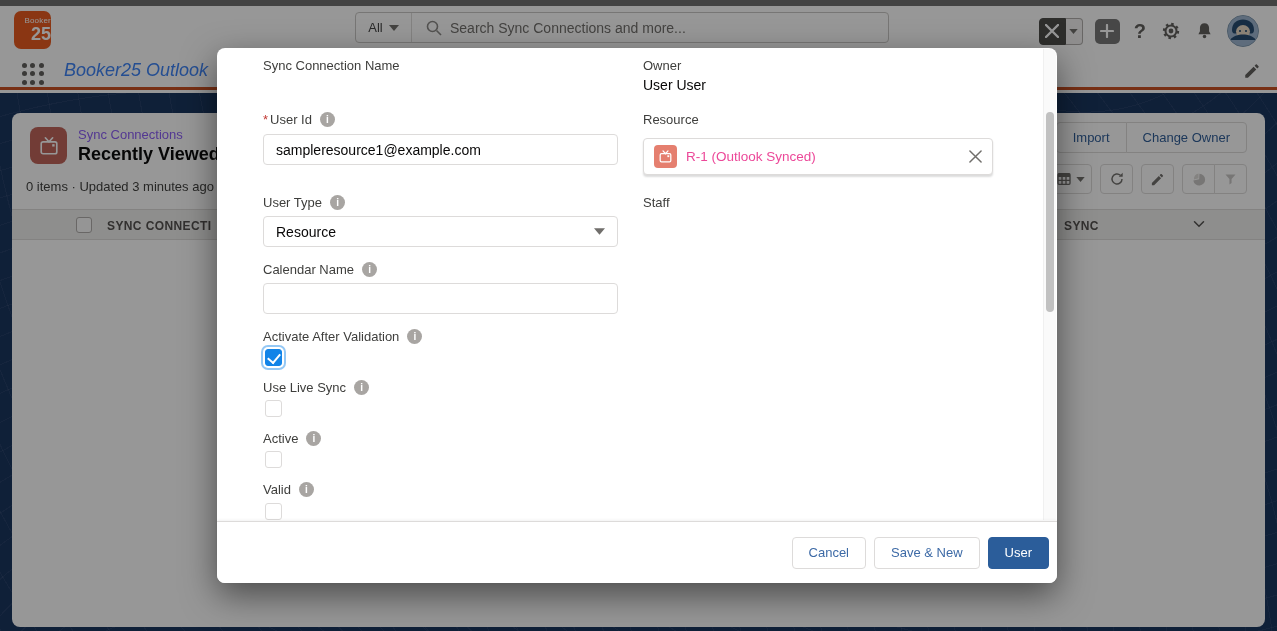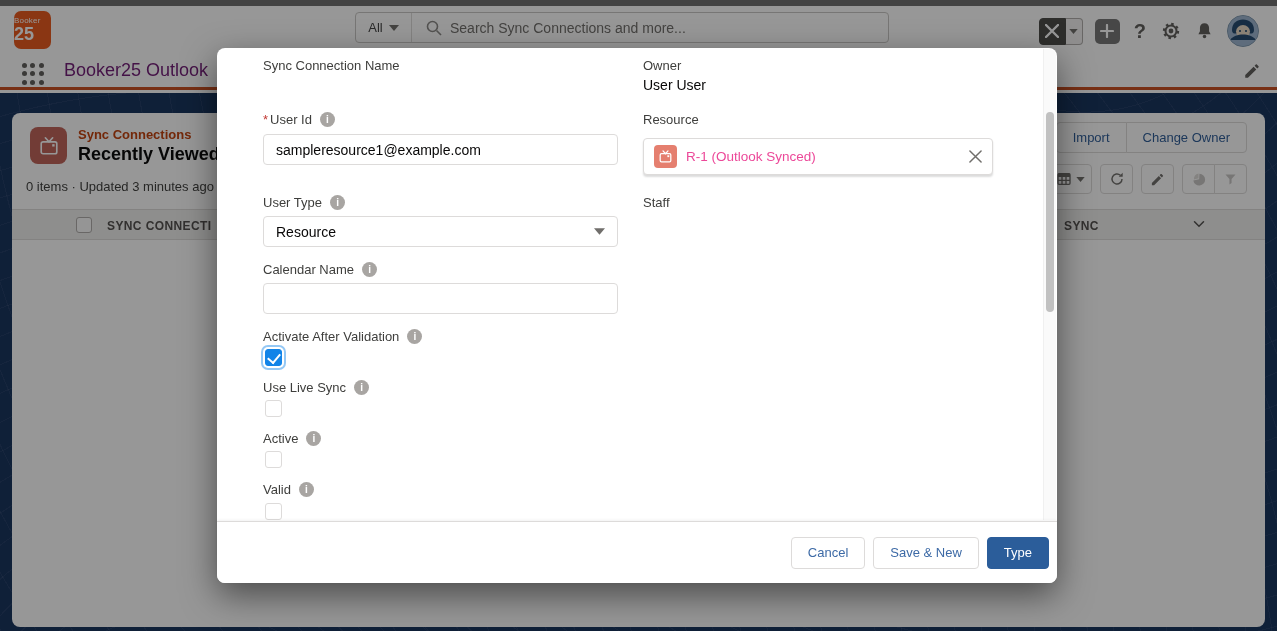--- a/index.html
+++ b/index.html
@@ -3,49 +3,49 @@
 <meta charset="utf-8">
 <style>
   * { margin:0; padding:0; box-sizing:border-box; }
   html,body { background:#222; }
   body { font-family:"Liberation Sans","DejaVu Sans",sans-serif; }
   .screen { position:relative; width:1277px; height:631px; overflow:hidden; background:#fff; }
 
   
   .top-strip { position:absolute; left:0; top:0; width:1277px; height:6px; background:#6e6e6e; }
   .global-header { position:absolute; left:0; top:6px; width:1277px; height:50px; background:#fff; }
-  .b25-logo { position:absolute; left:14px; top:5px; width:37px; height:38px; background:#e8591c; border-radius:7px; color:#fff; text-align:left; }
+  .b25-logo { position:absolute; left:14px; top:5px; width:37px; height:38px; background:#e8591c; border-radius:7px; color:#fff; text-align:right; }
   .b25-logo .sm { display:block; font-size:8px; margin-top:5px; letter-spacing:.2px; }
   .b25-logo .lg { display:block; font-size:18px; font-weight:bold; line-height:18px; }
   .search-wrap { position:absolute; left:355px; top:6px; width:534px; height:31px; border:1px solid #c9c7c5; border-radius:4px; background:#fff; display:flex; align-items:center; }
   .search-scope { width:56px; height:100%; border-right:1px solid #dddbda; display:flex; align-items:center; justify-content:center; gap:6px; font-size:13px; color:#444; cursor:pointer; }
   .search-icon-box { padding:0 8px 0 14px; display:flex; align-items:center; }
   .search-input { flex:1; border:none; outline:none; font-size:14px; color:#080707; background:transparent; font-family:inherit; }
   .search-input::placeholder { color:#706e6b; }
   .hdr-icons { position:absolute; right:18px; top:0; height:50px; display:flex; align-items:center; gap:12px; }
   .fav-split { display:flex; align-items:stretch; height:27px; }
   .fav-x { width:27px; background:#4a4a48; border:1px solid #4a4a48; border-radius:4px 0 0 4px; display:flex; align-items:center; justify-content:center; }
   .fav-caret { width:17px; background:#f3f2f2; border:1px solid #b0adab; border-left:none; border-radius:0 4px 4px 0; display:flex; align-items:center; justify-content:center; }
   .plus-box { width:25px; height:25px; background:#757575; border-radius:5px; display:flex; align-items:center; justify-content:center; }
   .help-q { font-size:20px; font-weight:bold; color:#5f5d5b; padding:0 2px; }
   .avatar { width:32px; height:32px; border-radius:50%; background:#9db6d0; overflow:hidden; border:1px solid #7e97ae; }
 
   .app-bar { position:absolute; left:0; top:56px; width:1277px; height:34px; background:#fff; border-bottom:3px solid #ca4e1f; }
   .waffle { position:absolute; left:22px; top:7px; width:22px; height:22px; display:grid; grid-template-columns:repeat(3,1fr); gap:3px; cursor:pointer; }
   .waffle i { width:5px; height:5px; border-radius:50%; background:#5f5d5b; }
-  .app-title { position:absolute; left:64px; top:4px; font-size:18px; color:#701a75; white-space:nowrap; }
+  .app-title { position:absolute; left:64px; top:4px; font-size:18px; color:#3b82f6; white-space:nowrap;font-style:italic; }
   .appbar-pencil { position:absolute; right:16px; top:6px; }
 
   .page { position:absolute; left:0; top:93px; width:1277px; height:538px; background-color:#16325c;
     background-image:
       repeating-radial-gradient(circle at 15% 130%, rgba(255,255,255,0.05) 0 1px, transparent 1px 26px),
       repeating-radial-gradient(circle at 85% -30%, rgba(255,255,255,0.05) 0 1px, transparent 1px 30px); }
   .list-card { position:absolute; left:12px; top:20px; width:1253px; height:514px; background:#fff; border-radius:8px; }
   .obj-icon { position:absolute; left:18px; top:14px; width:37px; height:37px; border-radius:8px; background:#bf6258; display:flex; align-items:center; justify-content:center; }
-  .obj-label { position:absolute; left:66px; top:14px; font-size:13px; color:#c2410c;font-weight:bold; }
+  .obj-label { position:absolute; left:66px; top:14px; font-size:13px; color:#8b5cf6; }
   .view-name { position:absolute; left:66px; top:31px; font-size:18px; font-weight:bold; color:#080707; }
   .list-meta { position:absolute; left:14px; top:66px; font-size:13px; color:#3e3e3c; }
   .row-actions { position:absolute; right:18px; top:9px; display:flex; }
   .btn { height:31px; background:#fff; border:1px solid #dddbda; color:#2d5c97; font-size:13px; padding:0 16px; font-family:inherit; cursor:pointer; }
   .btn.first { border-radius:4px 0 0 4px; }
   .btn.last { border-radius:0 4px 4px 0; margin-left:-1px; }
   .icon-row { position:absolute; right:18px; top:51px; display:flex; gap:8px; }
   .icon-btn { height:30px; min-width:33px; background:#fff; border:1px solid #dddbda; border-radius:4px; display:flex; align-items:center; justify-content:center; gap:4px; padding:0 6px; cursor:pointer; }
   .icon-pair { display:flex; }
   .icon-pair .icon-btn:first-child { border-radius:4px 0 0 4px; }
@@ -336,17 +336,17 @@
       <span class="cb" style="left:48px; top:455px;"></span>
 
       <div class="m-scroll">
         <div class="m-thumb"></div>
       </div>
     </div>
 
     <div class="m-footer">
       <button class="m-btn">Cancel</button>
       <button class="m-btn">Save &amp; New</button>
-      <button class="m-btn brand">Type</button>
+      <button class="m-btn brand">User</button>
     </div>
   </div>
 
 </div>
 
 </body></html>

